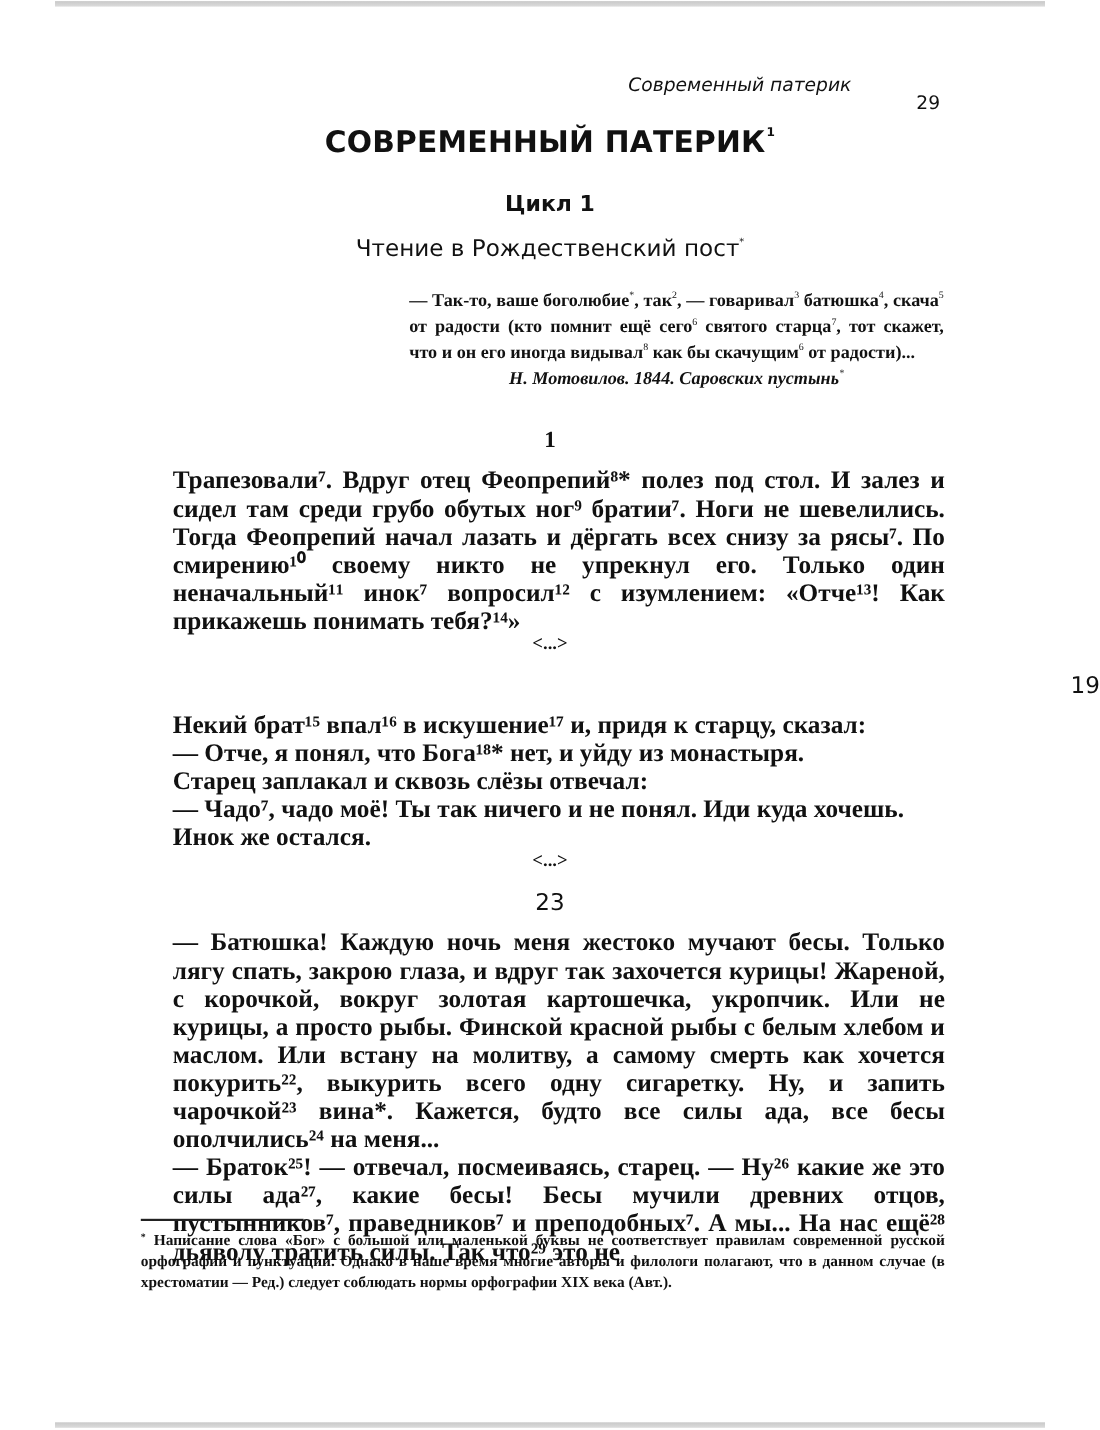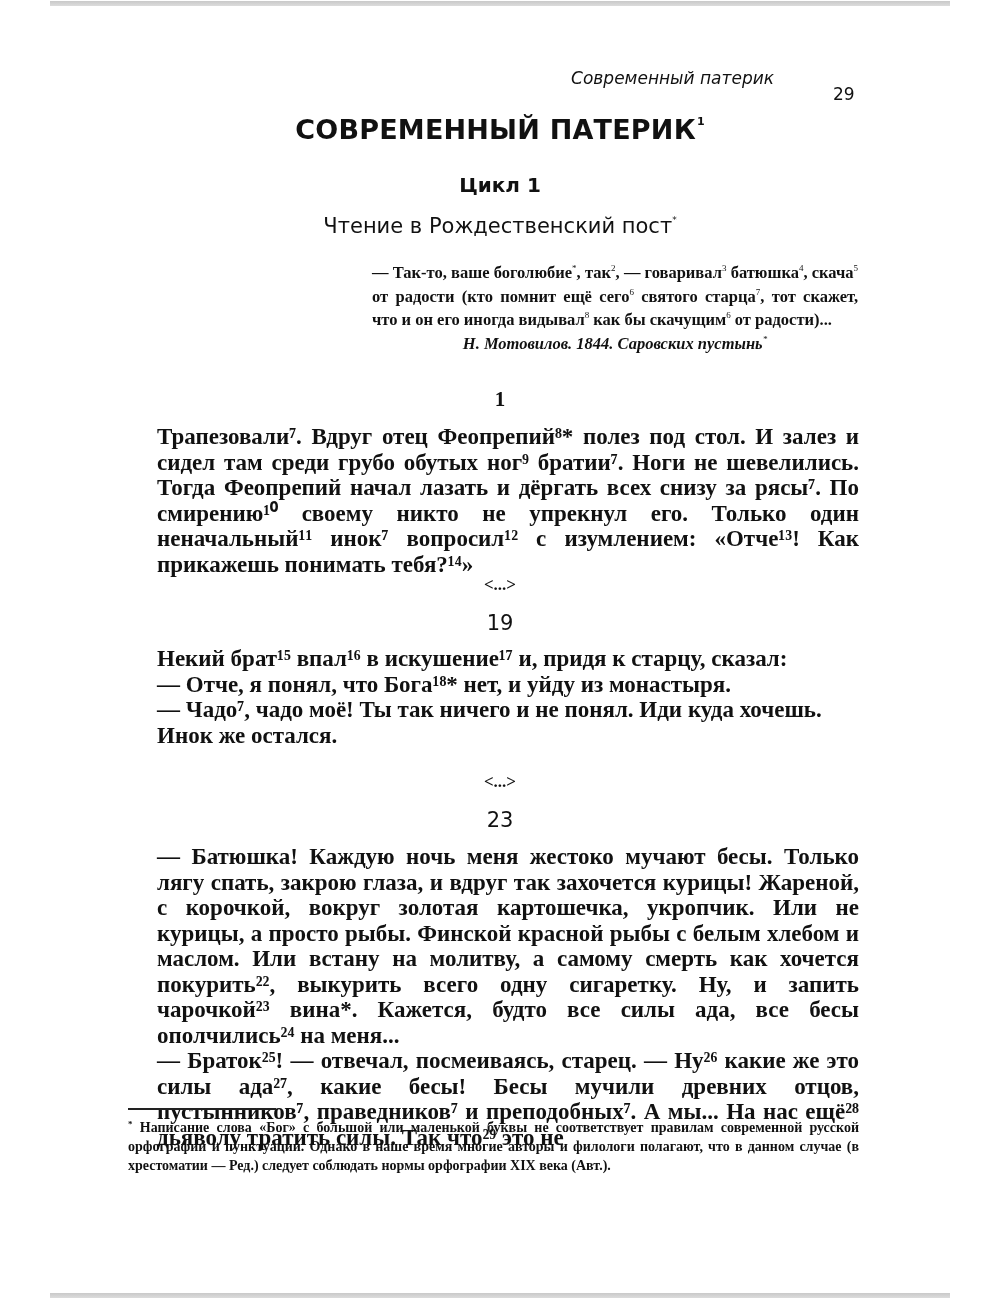--- a/index.html
+++ b/index.html
@@ -47,24 +47,25 @@
   <div><span>— Так-то, ваше боголюбие</span><sup class="fn">*</sup><span>, так</span><sup class="fn">2</sup><span>, — говаривал</span><sup class="fn">3</sup><span> батюшка</span><sup class="fn">4</sup><span>, скача</span><sup class="fn">5</sup><span> от радости (кто помнит ещё сего</span><sup class="fn">6</sup><span> святого старца</span><sup class="fn">7</sup><span>, тот скажет, что и он его иногда видывал</span><sup class="fn">8</sup><span> как бы скачущим</span><sup class="fn">6</sup><span> от радости)...</span></div>
   <div class="attr"><span>Н. Мотовилов. 1844. Саровских пустынь</span><sup class="fn">*</sup></div>
 </div>
 
 <div class="sec-num" style="top:387px;">1</div>
 <div class="text" style="top:424px;">
   <p style="text-indent:0;">Трапезовали⁷. Вдруг отец Феопрепий⁸* полез под стол. И залез и сидел там среди грубо обутых ног⁹ братии⁷. Ноги не шевелились. Тогда Феопрепий начал лазать и дёргать всех снизу за рясы⁷. По смирению¹⁰ своему никто не упрекнул его. Только один неначальный¹¹ инок⁷ вопросил¹² с изумлением: «Отче¹³! Как прикажешь понимать тебя?¹⁴»</p>
 </div>
 <div class="ellipsis" style="top:575px;">&lt;...&gt;</div>
 
-<div class="sec-num sans" style="top:611px;">19</div>
+<div class="sec-num sans" style="top:611px;text-align:right;">19</div>
 <div class="text" style="top:646px;">
   <p>Некий брат¹⁵ впал¹⁶ в искушение¹⁷ и, придя к старцу, сказал:</p>
   <p>— Отче, я понял, что Бога¹⁸* нет, и уйду из монастыря.</p>
+  <p>Старец заплакал и сквозь слёзы отвечал:</p>
   <p>— Чадо⁷, чадо моё! Ты так ничего и не понял. Иди куда хочешь.</p>
   <p>Инок же остался.</p>
 </div>
 <div class="ellipsis" style="top:772px;">&lt;...&gt;</div>
 
 <div class="sec-num sans" style="top:808px;">23</div>
 <div class="text" style="top:844px;">
   <p>— Батюшка! Каждую ночь меня жестоко мучают бесы. Только лягу спать, закрою глаза, и вдруг так захочется курицы! Жареной, с корочкой, вокруг золотая картошечка, укропчик. Или не курицы, а просто рыбы. Финской красной рыбы с белым хлебом и маслом. Или встану на молитву, а самому смерть как хочется покурить²², выкурить всего одну сигаретку. Ну, и запить чарочкой²³ вина*. Кажется, будто все силы ада, все бесы ополчились²⁴ на меня...</p>
   <p>— Браток²⁵! — отвечал, посмеиваясь, старец. — Ну²⁶ какие же это силы ада²⁷, какие бесы! Бесы мучили древних отцов, пустынников⁷, праведников⁷ и преподобных⁷. А мы... На нас ещё²⁸ дьяволу тратить силы. Так что²⁹ это не</p>
 </div>

